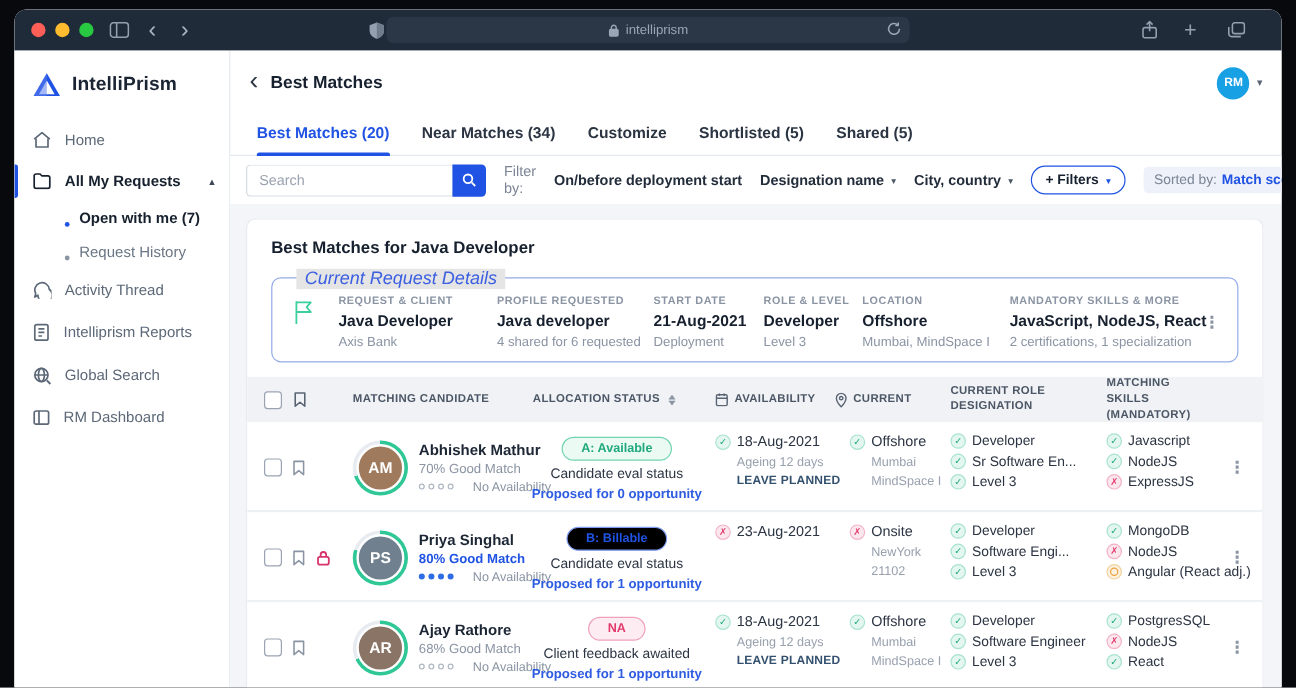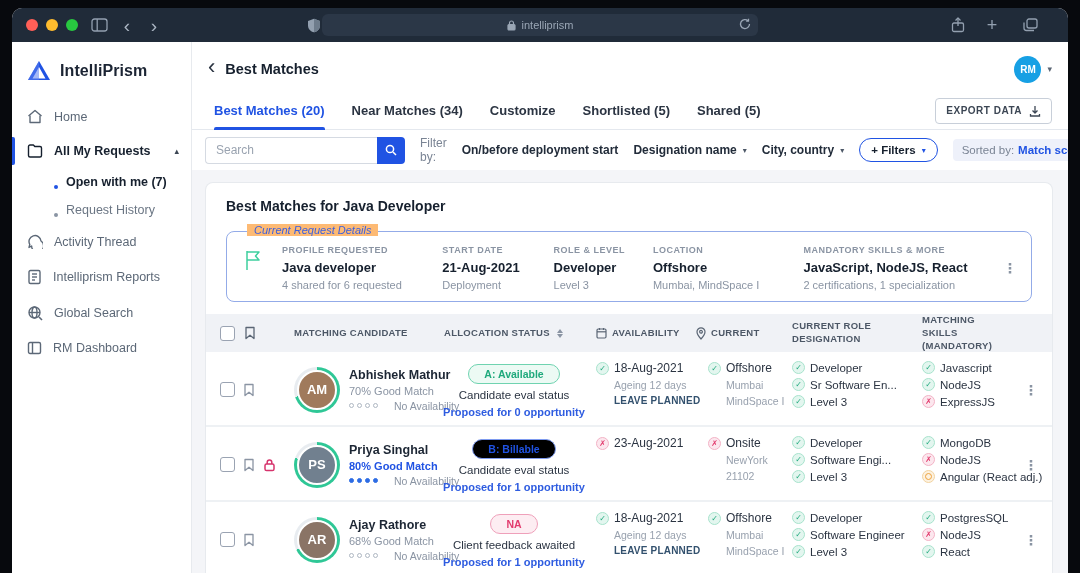--- a/index.html
+++ b/index.html
@@ -52,21 +52,21 @@
   .caret{font-size:8px;color:#4c5766}
   .filters-pill{border:1px solid #2053e3;border-radius:14px;padding:5px 11px;font-size:11.5px;font-weight:600;color:#16202e;display:flex;align-items:center;gap:6px;background:#fff;white-space:nowrap}
   .filters-pill .caret{color:#2053e3}
   .sorted{margin-left:auto;display:flex;align-items:center;gap:4px;background:#eef1fa;border-radius:4px;padding:5px 9px;font-size:11.5px;color:#7a8494;white-space:nowrap}
   .sorted .sval{color:#2053e3;font-weight:600}
   
   .content{flex:1;background:#f4f5f8;padding:12px 15px 0 13px;overflow:hidden}
   .card{background:#fff;border:1px solid #e7eaee;border-bottom:none;border-radius:8px 8px 0 0;height:100%;overflow:hidden}
   .card-title{font-size:14px;font-weight:700;color:#16202e;padding:15px 20px 11px}
   .panel{margin:6px 20px 12px;border:1px solid #93abe8;border-radius:8px;position:relative;padding:13px 14px 10px 12px;display:flex;gap:17px;align-items:flex-start}
-  .panel-legend{position:absolute;top:-8px;left:20px;background:#fdba74;padding:0 7px;font-size:11px;font-style:italic;color:#3b5fe0}
+  .panel-legend{position:absolute;top:-8px;left:20px;background:#e5e5e5;padding:0 7px;font-size:15px;font-style:italic;color:#3b5fe0}
   .flagwrap{padding:4px 2px 0 4px;color:#3ecf9e}
   .pf{min-width:0}
   .pf .lbl{font-size:9px;letter-spacing:.5px;color:#8a94a3;font-weight:600;margin-bottom:5px;white-space:nowrap}
   .pf .val{font-size:13px;font-weight:700;color:#16202e;margin-bottom:4px;white-space:nowrap}
   .pf .sub{font-size:11px;color:#8a94a3;white-space:nowrap}
   .w1{width:148px}.w2{width:146px}.w3{width:96px}.w4{width:84px}.w5{width:136px}.w6{width:186px}
   .panel-kebab{margin-left:auto;align-self:center}
   
   .thead{display:grid;grid-template-columns:88px 150px 140px 112px 88px 130px 96px 42px;background:#f0f2f6;min-height:38px;align-items:center;font-size:9.5px;font-weight:700;color:#4c5766;letter-spacing:.3px;line-height:1.35}
   .hc{display:flex;align-items:center;gap:5px;padding-right:6px}
@@ -242,27 +242,20 @@
           <span class="uavchev">▾</span>
         </div>
       </div>
 
       <div class="tabsrow">
         <span class="tab active">Best Matches (20)</span>
         <span class="tab">Near Matches (34)</span>
         <span class="tab">Customize</span>
         <span class="tab">Shortlisted (5)</span>
         <span class="tab">Shared (5)</span>
-        <button class="export-btn">
-          <span>EXPORT DATA</span>
-          <svg width="12" height="12" viewBox="0 0 12 12" fill="none" stroke="#3c4654" stroke-width="1.3">
-              <path d="M6 1v6.5M3.5 5.5 6 8l2.5-2.5" stroke-linejoin="round"></path>
-              <path d="M1.5 9v2h9V9"></path>
-            </svg>
-        </button>
       </div>
 
       <div class="filterrow">
         <div class="searchwrap">
           <input class="searchinput" type="text" placeholder="Search" style="">
           <button class="searchbtn">
             <svg width="12" height="12" viewBox="0 0 12 12" fill="none" stroke="#fff" stroke-width="1.5">
                 <circle cx="5" cy="5" r="3.6"></circle>
                 <line x1="8" y1="8" x2="11" y2="11"></line>
               </svg>
@@ -297,20 +290,25 @@
           <div class="card-title">Best Matches for Java Developer</div>
 
           <div class="panel">
             <span class="panel-legend">Current Request Details</span>
             <span class="flagwrap">
               <svg width="20" height="22" viewBox="0 0 20 22" fill="none" stroke="#3ecf9e" stroke-width="1.5">
                   <path d="M4 21V2"></path>
                   <path d="M4 3h12l-3.5 4L16 11H4" stroke-linejoin="round"></path>
                 </svg>
             </span>
+            <div class="pf w1">
+              <div class="lbl">REQUEST &amp; CLIENT</div>
+              <div class="val">Java Developer</div>
+              <div class="sub">Axis Bank</div>
+            </div>
             <div class="pf w2">
               <div class="lbl">PROFILE REQUESTED</div>
               <div class="val">Java developer</div>
               <div class="sub">4 shared for 6 requested</div>
             </div>
             <div class="pf w3">
               <div class="lbl">START DATE</div>
               <div class="val">21-Aug-2021</div>
               <div class="sub">Deployment</div>
             </div>

